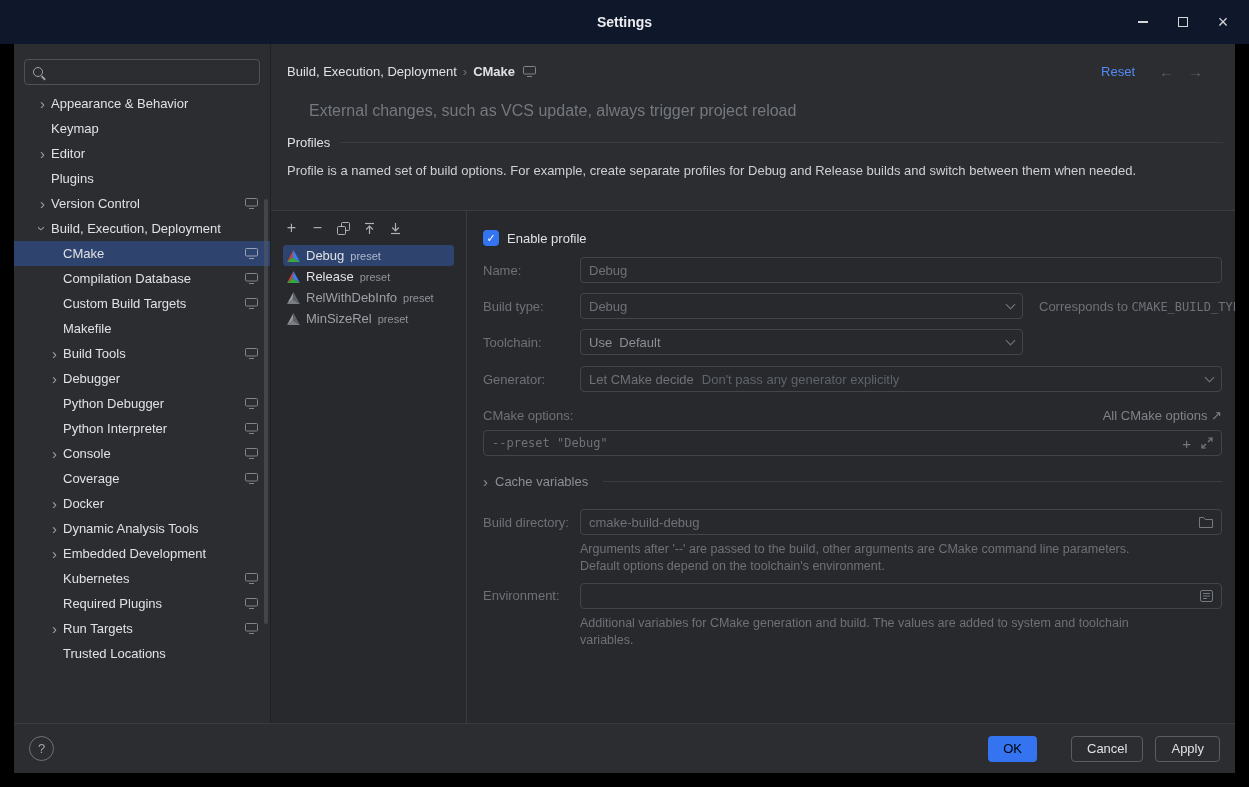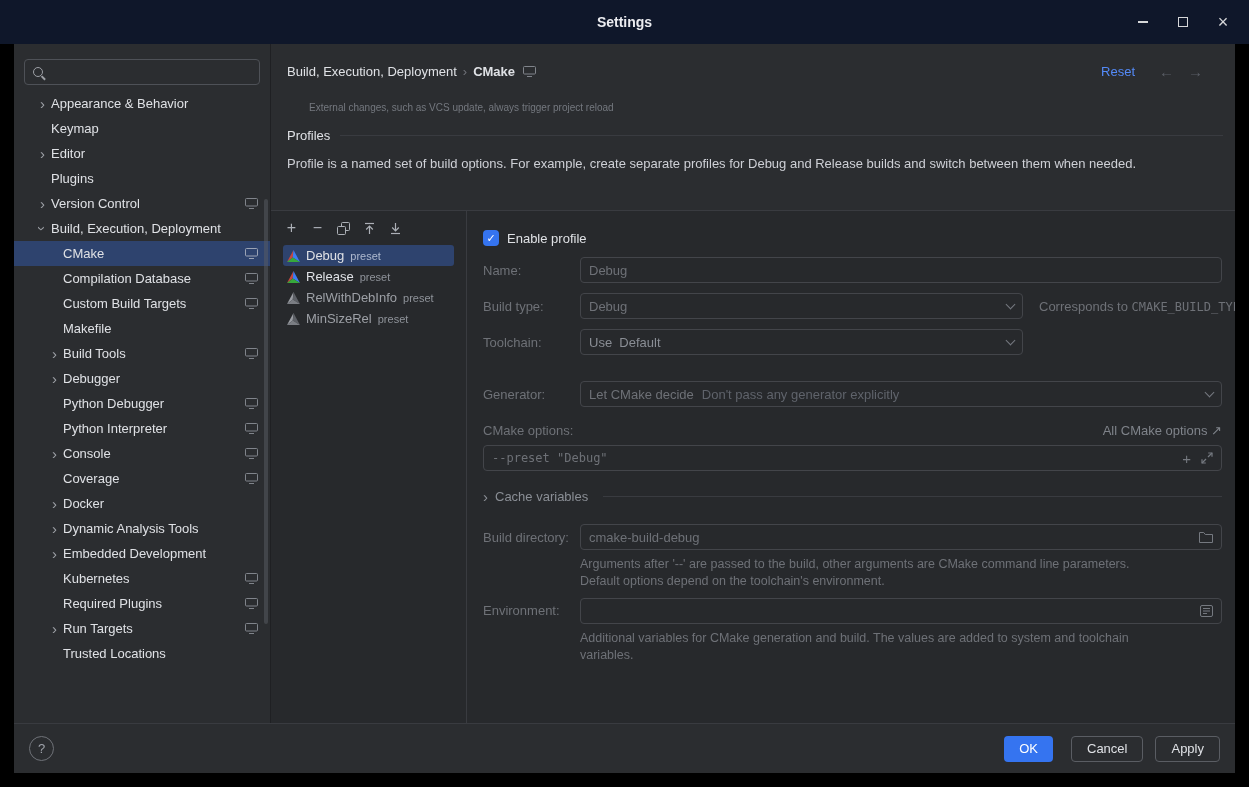--- a/index.html
+++ b/index.html
@@ -44,21 +44,21 @@
   .bc-current{font-weight:700}
   .bc-icon{margin-left:8px;display:flex}
   .hspacer{flex:1}
   .reset{color:#548af7;cursor:pointer}
   .nav-arrows{display:flex;gap:14px;margin-left:24px;color:#5a5e66;font-size:15px}
   .nav-arrows span{cursor:pointer}
 
   .reload-row{display:flex;align-items:center;gap:8px;margin:2px 16px 0 14px;height:24px;cursor:pointer}
   .cb{width:16px;height:16px;background:#3574f0;border-radius:4px;color:#fff;display:flex;align-items:center;justify-content:center;font-size:11px;flex:none;cursor:pointer}
   .cb::before{content:"✓"}
-  .reload-hint{margin:4px 16px 4px 38px;color:#74787f;font-size:10px}
+  .reload-hint{margin:4px 16px 4px 38px;color:#74787f;font-size:16px}
   .sec-title-row{display:flex;align-items:center;margin:15px 12px 0 16px;gap:10px}
   .sec-line{flex:1;height:1px;background:#393b40}
   .sec-desc{margin:13px 16px 0 16px;color:#ced0d6}
 
   
   .panels{position:absolute;left:0;right:0;top:166px;bottom:0;background:#27292c;border-top:1px solid #393b40;display:flex}
   .plist{width:195px;flex:none;border-right:1px solid #393b40}
   .ptoolbar{height:30px;display:flex;align-items:center;gap:9px;padding:2px 0 0 12px}
   .tb{width:17px;height:17px;display:flex;align-items:center;justify-content:center;color:#acb0b7;cursor:pointer;font-size:16px;line-height:1}
   .plist-rows{padding-top:2px}
@@ -93,21 +93,21 @@
   .cache-line{flex:1;height:1px;background:#393b40;margin-left:8px}
   .frow.bd{margin-top:19px}
   .hint-block{margin:6px 0 0 97px;color:#6e7177;font-size:12.5px;line-height:1.35}
   .frow.env{margin-top:8px}
 
   
   .footer{position:absolute;left:0;right:0;bottom:0;height:50px;border-top:1px solid #393b40;display:flex;align-items:center;padding:0 15px;background:#2b2d30;box-sizing:border-box}
   .help{width:23px;height:23px;border:1.5px solid #6f7278;border-radius:50%;color:#a0a4ab;display:flex;align-items:center;justify-content:center;font-size:13px;cursor:pointer}
   .fspacer{flex:1}
   .btn{height:26px;border-radius:4px;padding:0 15px;display:flex;align-items:center;justify-content:center;cursor:pointer;font-size:13px;box-sizing:border-box}
-  .btn-primary{background:#3574f0;color:#ffffff;margin-right:2px}
+  .btn-primary{background:#3574f0;color:#000000;margin-right:18px}
   .btn-ghost{border:1px solid #5a5d63;color:#dfe1e5;margin-left:12px}
 </style>
 </head>
 <body>
 
 <div class="titlebar">
   <span class="title">Settings</span>
   <div class="win-controls">
     <span class="wc wc-min"></span>
     <span class="wc wc-max"></span>
@@ -418,21 +418,21 @@
         </div>
 
         <div class="frow">
           <span class="flabel">Toolchain:</span>
           <div class="field w425" style="color:#8a8e95">
             <span class="fval">Use  Default</span>
             <span class="carrow"></span>
           </div>
         </div>
 
-        <div class="frow" style="margin-top:26px">
+        <div class="frow" style="margin-top:11px">
           <span class="flabel">Generator:</span>
           <div class="field">
             <span class="fval">Let CMake decide</span>
             <span class="fval2">Don't pass any generator explicitly</span>
             <span class="carrow"></span>
           </div>
         </div>
 
         <div class="cmo-head">
           <span class="flabel" style="width:auto">CMake options:</span>

